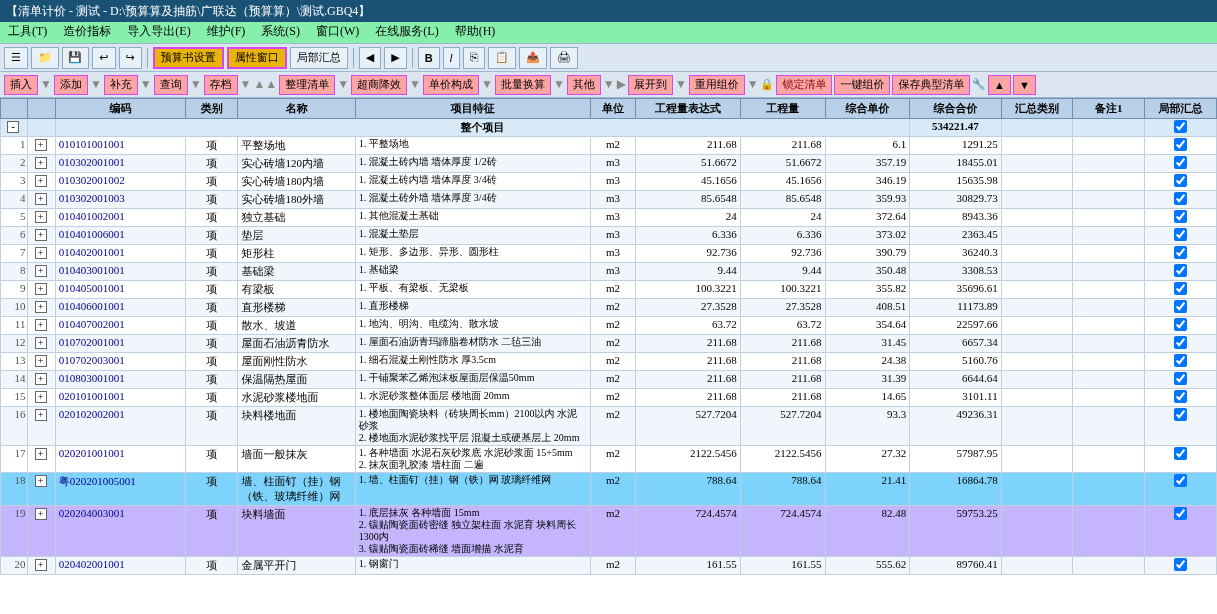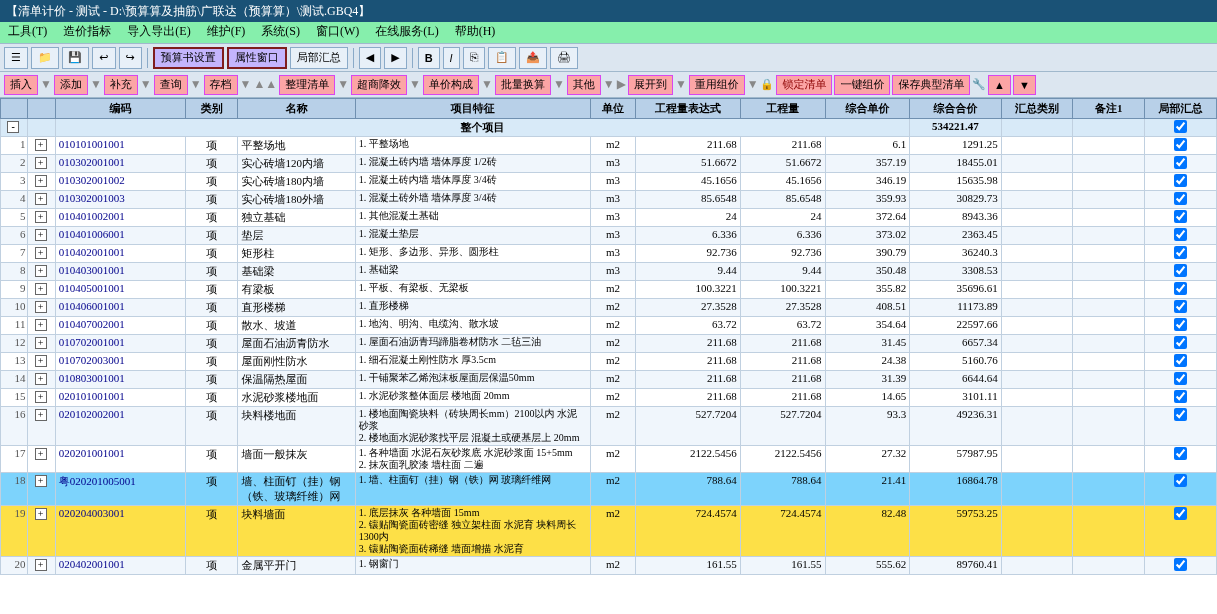--- a/index.html
+++ b/index.html
@@ -8,21 +8,21 @@
     
     #titlebar { background: #1a5276; color: white; padding: 3px 6px; font-size: 12px; height: 22px; display: flex; align-items: center; }
     
     
     #menubar { background: #86efac; padding: 2px 4px; height: 22px; display: flex; align-items: flex-end; gap: 8px; border-bottom: 1px solid #a0b8cc; font-size: 12px; }
     .menu-item { padding: 1px 4px; cursor: pointer; }
     
     
     .toolbar { background: #dce6f0; padding: 2px 4px; height: 28px; display: flex; align-items: center; gap: 3px; border-bottom: 1px solid #a0b8cc; }
     .toolbar-btn { background: #e8f0f8; border: 1px solid #8aaac8; padding: 2px 6px; font-size: 11px; cursor: pointer; height: 22px; display: flex; align-items: center; white-space: nowrap; }
-    .toolbar-btn.active { background: #c4b5fd; border: 2px solid #7f1d1d; text-align: center; }
+    .toolbar-btn.active { background: #eab308; border: 2px solid #d946ef; text-align: center; }
     .toolbar-sep { width: 1px; height: 20px; background: #8aaac8; margin: 0 2px; }
     
     
     #action-toolbar { background: #dce6f0; padding: 2px 4px; height: 26px; display: flex; align-items: center; gap: 2px; border-bottom: 1px solid #a0b8cc; flex-wrap: nowrap; }
     .action-btn { background: #fca5a5; border: 1px solid #d946ef; padding: 1px 5px; font-size: 11px; cursor: pointer; height: 20px; display: flex; align-items: center; white-space: nowrap; }
     .action-btn.lock { color: #8b0000; }
     
     
     #main-table-container { overflow-y: auto; height: calc(614px - 22px - 22px - 28px - 26px); background: white; }
     table { width: 100%; border-collapse: collapse; font-size: 11px; }
@@ -449,21 +449,21 @@
           <td class="col-xiangmu desc-cell" style="white-space:pre-line; font-size:10px; line-height:1.2;">1. 墙、柱面钉（挂）钢（铁）网 玻璃纤维网</td>
           <td class="col-danwei center-cell">m2</td>
           <td class="col-gongchengbiaoda num-cell">788.64</td>
           <td class="col-gongchengliang num-cell">788.64</td>
           <td class="col-zonghe num-cell">21.41</td>
           <td class="col-zonghejiage num-cell">16864.78</td>
           <td class="col-huizong center-cell"></td>
           <td class="col-beizhu"></td>
           <td class="checkbox-cell"><input type="checkbox" checked="" style=""></td>
         </tr>
-        <tr style="background: #fde047;">
+        <tr style="background: #c4b5fd;">
           <td class="row-num" style="text-align:right; font-size:11px; color:#555;">19</td>
           <td class="center-cell"><span class="expand-btn">+</span></td>
           <td class="col-bianhao highlight-blue" style="color:#00008b; font-size:11px;">020204003001</td>
           <td class="col-leibie center-cell tag-xiang">项</td>
           <td class="col-mingcheng">块料墙面</td>
           <td class="col-xiangmu desc-cell" style="white-space:pre-line; font-size:10px; line-height:1.2;">1. 底层抹灰 各种墙面 15mm
 2. 镶贴陶瓷面砖密缝 独立架柱面 水泥育 块料周长1300内
 3. 镶贴陶瓷面砖稀缝 墙面增描 水泥育</td>
           <td class="col-danwei center-cell">m2</td>
           <td class="col-gongchengbiaoda num-cell">724.4574</td>

